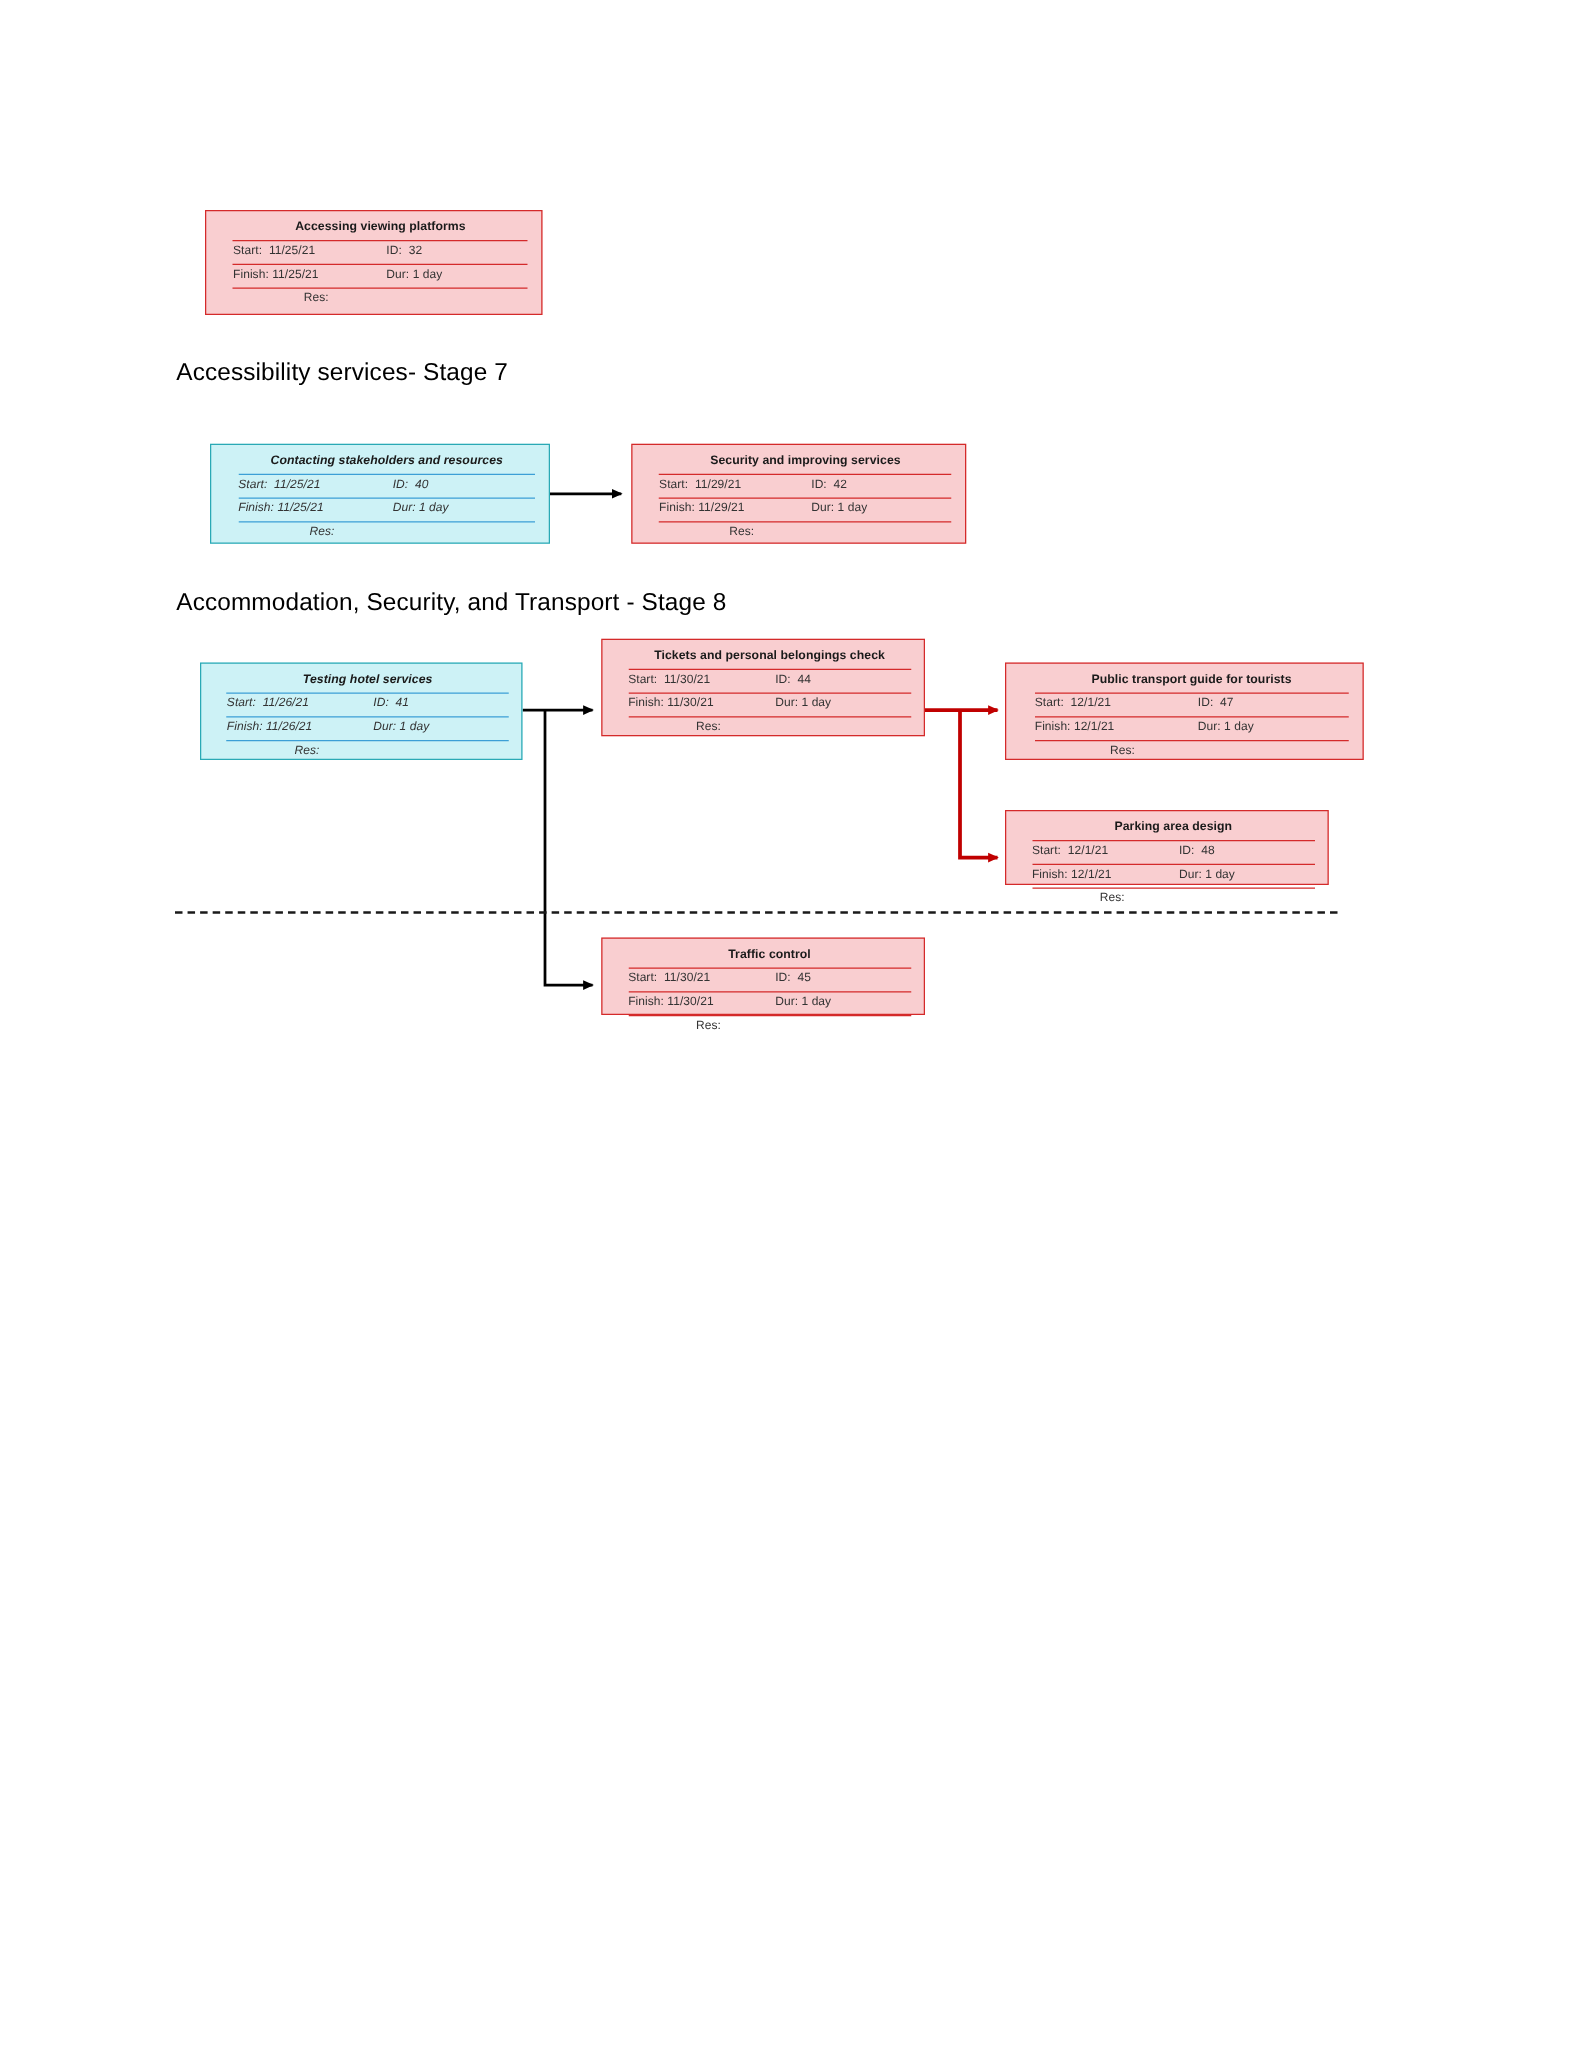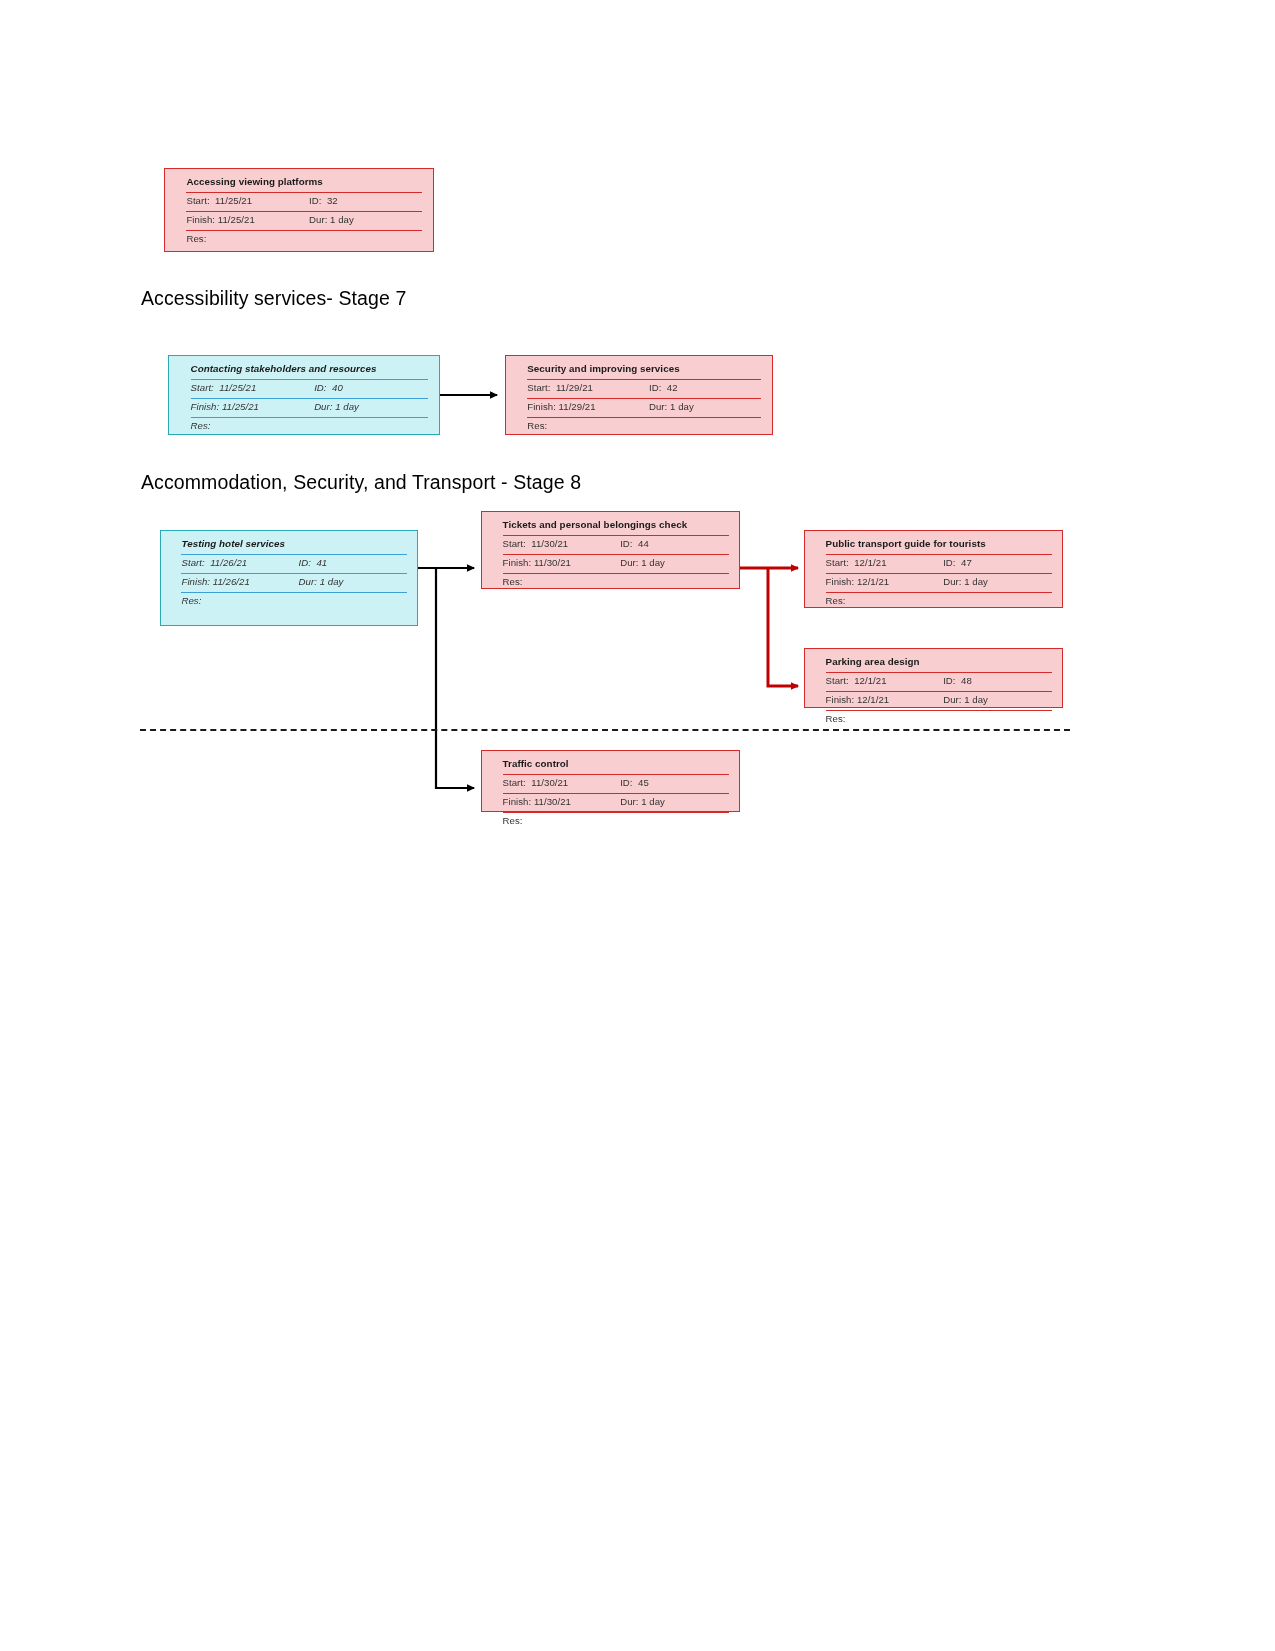--- a/index.html
+++ b/index.html
@@ -51,20 +51,21 @@
     position: absolute;
     left: 8%;
     right: 4%;
     top: 6px;
   }
   .row {
     position: relative;
     height: 19px;
     display: flex;
     align-items: flex-start;
+    justify-content: center;
   }
   .row .divider {
     position: absolute;
     left: 0;
     right: 0;
     bottom: 1px;
     height: 1px;
   }
   .node-pink .divider { background: #d42a2a; }
   .node-cyan .divider { background: #3c9fd6; }
@@ -196,21 +197,21 @@
         <span class="divider"></span>
       </div>
       <div class="row">
         <span class="cell cell-a"><span>Res:</span>&nbsp;<span></span></span>
       </div>
     </div>
   </div>
 
   <div class="section-heading" style="left:141px; top:469px;">Accommodation, Security, and Transport - Stage 8</div>
 
-  <div class="node node-cyan" style="left:160px; top:530px; width:258px; height:96px;">
+  <div class="node node-cyan" style="left:160px; top:530px; width:258px; height:78px;">
     <div class="rows">
       <div class="row">
         <span class="node-title">Testing hotel services</span>
         <span class="divider"></span>
       </div>
       <div class="row">
         <span class="cell cell-a"><span>Start:</span>&nbsp;&nbsp;<span>11/26/21</span></span>
         <span class="cell cell-b"><span>ID:</span>&nbsp;&nbsp;<span>41</span></span>
         <span class="divider"></span>
       </div>
@@ -240,21 +241,21 @@
         <span class="cell cell-a"><span>Finish:</span>&nbsp;<span>11/30/21</span></span>
         <span class="cell cell-b"><span>Dur:</span>&nbsp;<span>1 day</span></span>
         <span class="divider"></span>
       </div>
       <div class="row">
         <span class="cell cell-a"><span>Res:</span>&nbsp;<span></span></span>
       </div>
     </div>
   </div>
 
-  <div class="node node-pink" style="left:804px; top:530px; width:259px; height:78px;">
+  <div class="node node-pink" style="left:804px; top:530px; width:287px; height:78px;">
     <div class="rows">
       <div class="row">
         <span class="node-title">Public transport guide for tourists</span>
         <span class="divider"></span>
       </div>
       <div class="row">
         <span class="cell cell-a"><span>Start:</span>&nbsp;&nbsp;<span>12/1/21</span></span>
         <span class="cell cell-b"><span>ID:</span>&nbsp;&nbsp;<span>47</span></span>
         <span class="divider"></span>
       </div>

